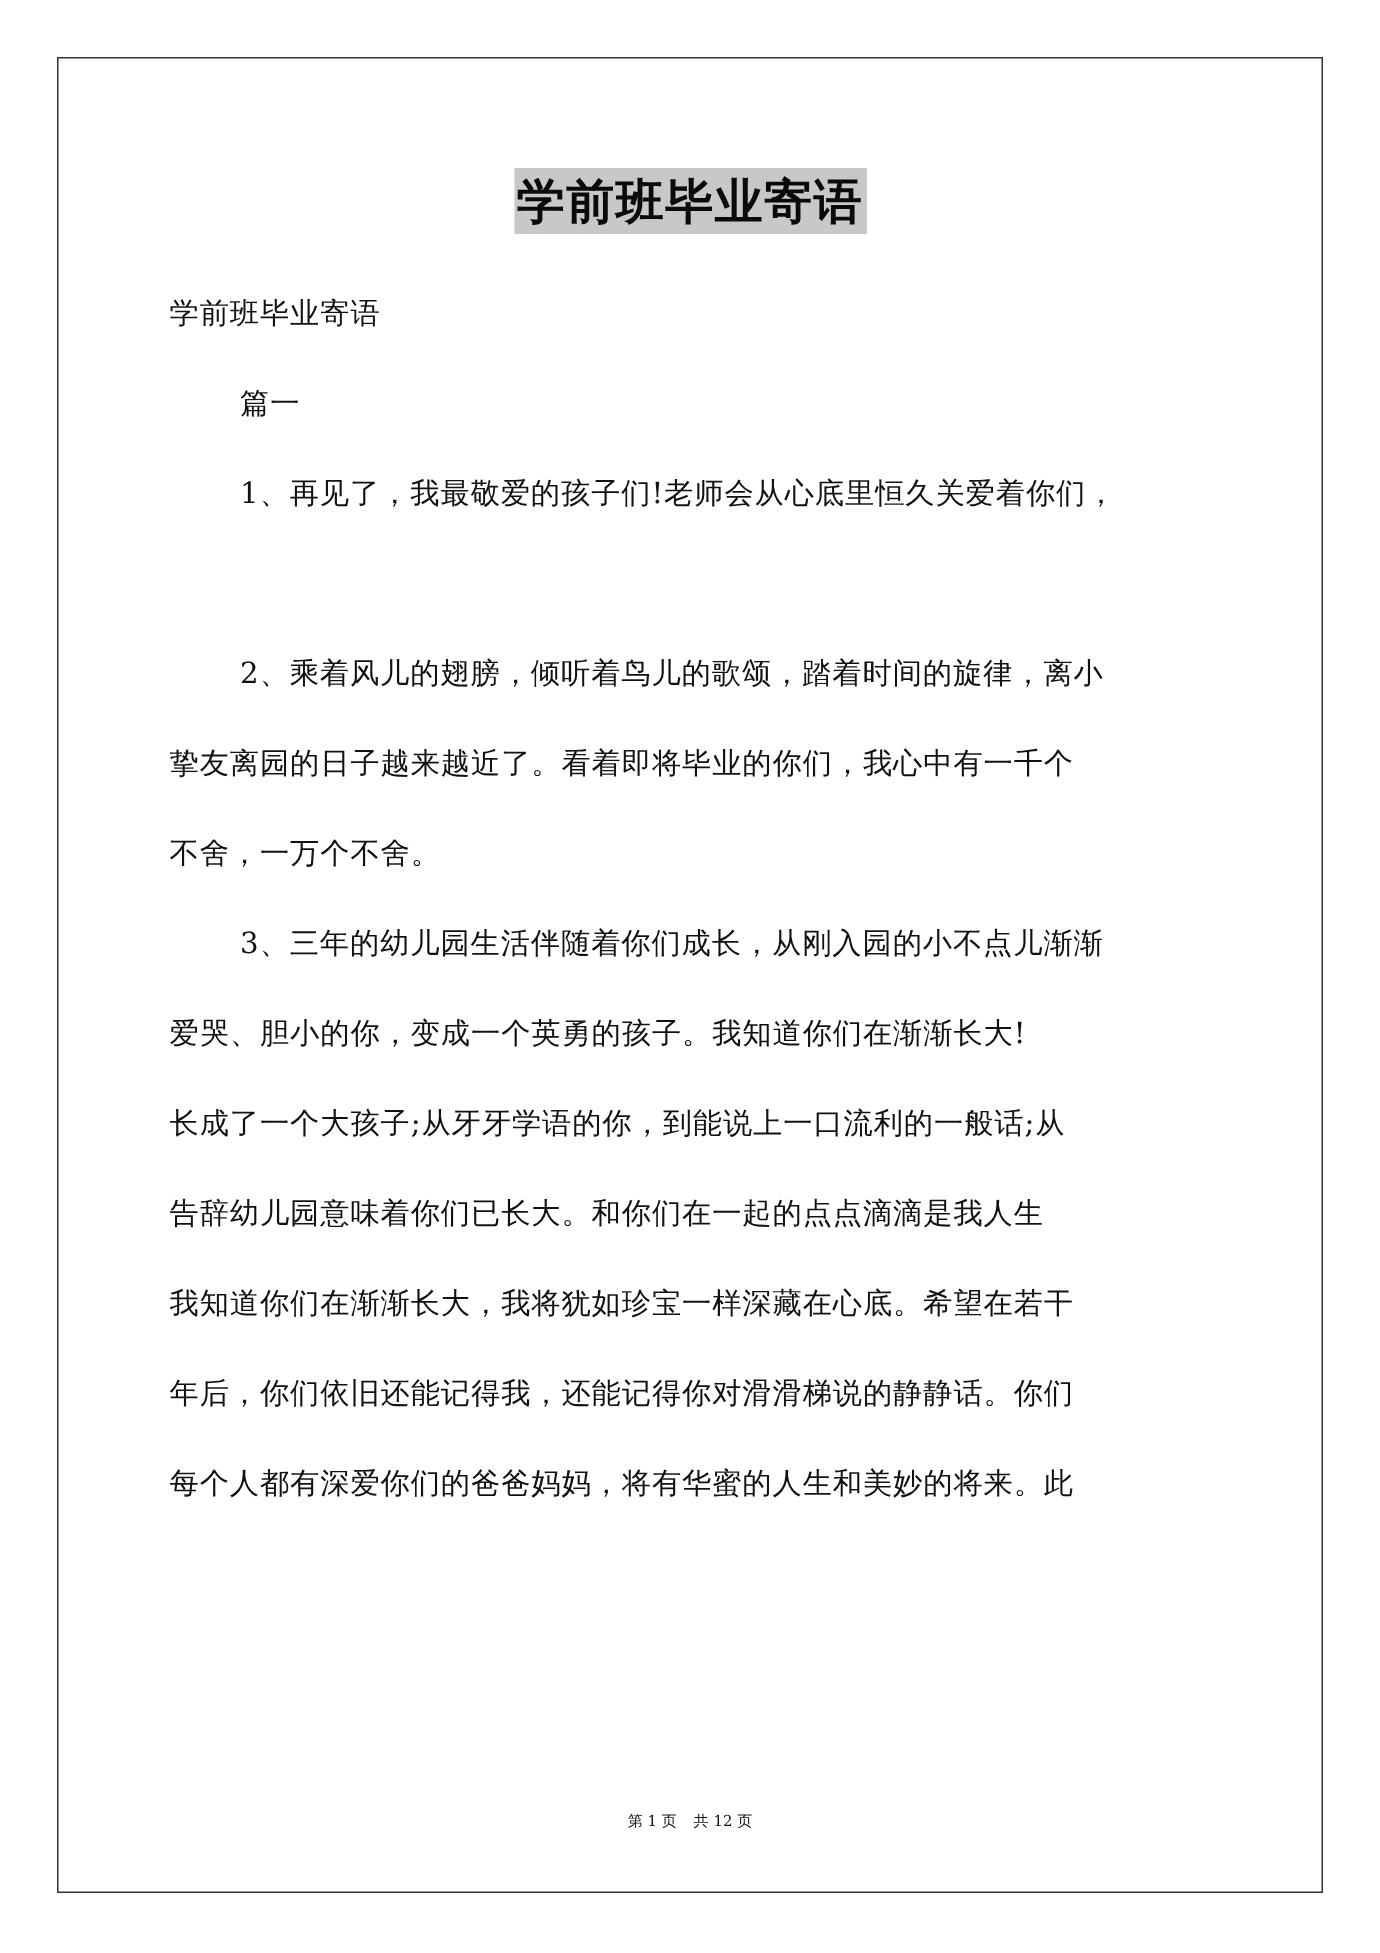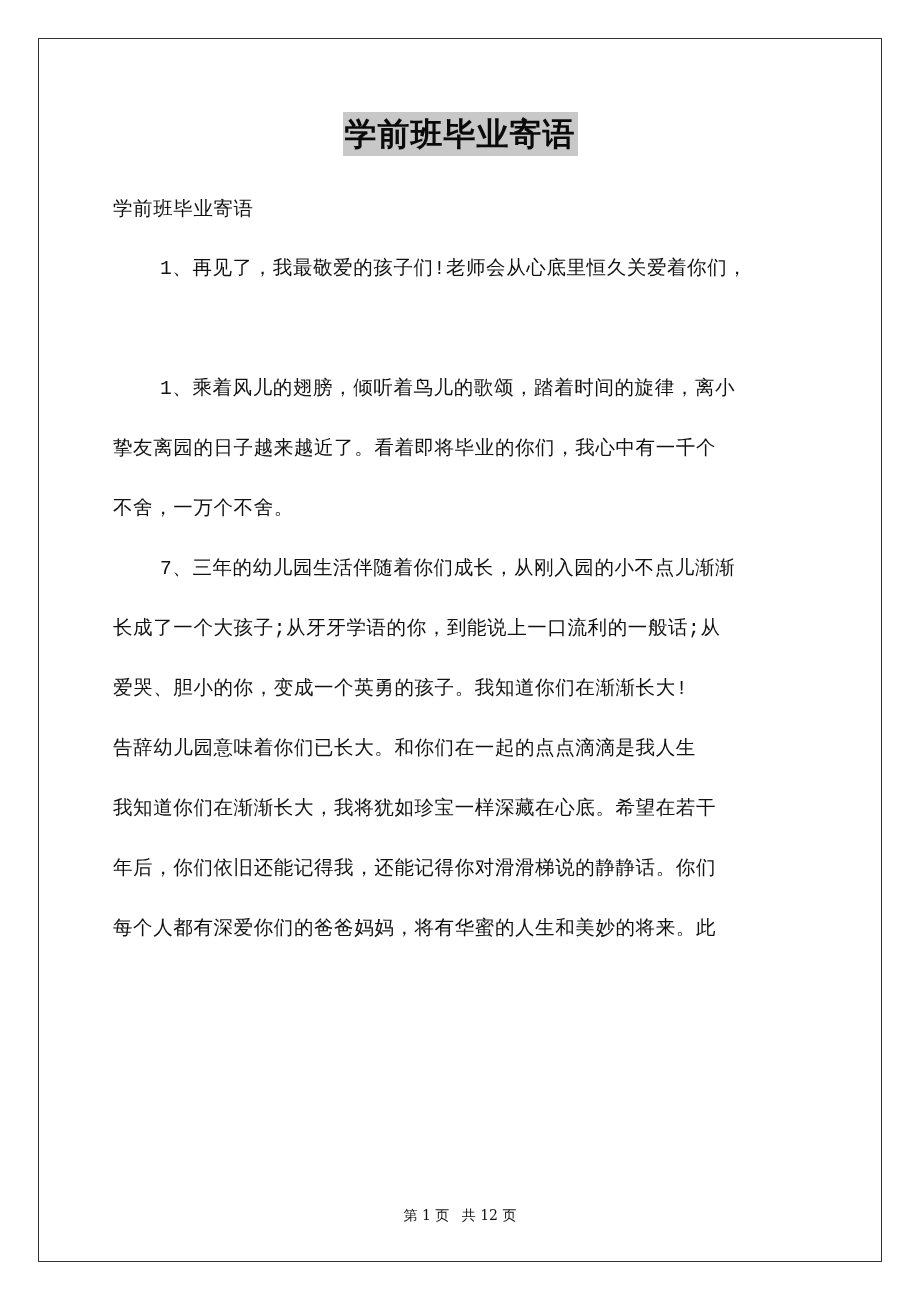--- a/index.html
+++ b/index.html
@@ -48,64 +48,65 @@
       width: 700px;
     }
     .line {
       font-size: 19.5px;
       line-height: 30px;
       white-space: nowrap;
       letter-spacing: 0.6px;
     }
     .subtitle { height: 30px; margin-bottom: 30px; }
     .section-head { margin-left: 47px; height: 30px; margin-bottom: 30px; }
-    .para { margin-bottom: 30px; font-family: Liberation Mono, monospace; }
+    .para { margin-bottom: 30px; }
     .para .line { margin-bottom: 30px; }
     .para .line:last-child { margin-bottom: 0; }
     .para .first { text-indent: 47px; }
     .para-gap { height: 60px; }
     .footer {
       position: absolute;
       left: 0;
       right: 0;
       top: 1207px;
       text-align: center;
-      font-size: 14px;
+      font-size: 10px;
       color: #111;
     }
     .footer span { margin: 0 4px; }
   </style>
 </head>
 <body>
 
 <div class="page-frame"></div>
 
 <div class="doc-title-wrap">
   <span class="doc-title">学前班毕业寄语</span>
 </div>
 
 <div class="content">
   <div class="line subtitle">学前班毕业寄语</div>
+  <div class="line section-head">篇一</div>
 
   <div class="para">
     <div class="line first">1、再见了，我最敬爱的孩子们!老师会从心底里恒久关爱着你们，</div>
   </div>
 
   <div class="para-gap"></div>
 
   <div class="para">
-    <div class="line first">1、乘着风儿的翅膀，倾听着鸟儿的歌颂，踏着时间的旋律，离小</div>
+    <div class="line first">2、乘着风儿的翅膀，倾听着鸟儿的歌颂，踏着时间的旋律，离小</div>
     <div class="line">挚友离园的日子越来越近了。看着即将毕业的你们，我心中有一千个</div>
     <div class="line">不舍，一万个不舍。</div>
   </div>
 
   <div class="para">
-    <div class="line first">7、三年的幼儿园生活伴随着你们成长，从刚入园的小不点儿渐渐</div>
+    <div class="line first">3、三年的幼儿园生活伴随着你们成长，从刚入园的小不点儿渐渐</div>
+    <div class="line">爱哭、胆小的你，变成一个英勇的孩子。我知道你们在渐渐长大!</div>
     <div class="line">长成了一个大孩子;从牙牙学语的你，到能说上一口流利的一般话;从</div>
-    <div class="line">爱哭、胆小的你，变成一个英勇的孩子。我知道你们在渐渐长大!</div>
   </div>
 
   <div class="para">
     <div class="line">告辞幼儿园意味着你们已长大。和你们在一起的点点滴滴是我人生</div>
     <div class="line">我知道你们在渐渐长大，我将犹如珍宝一样深藏在心底。希望在若干</div>
     <div class="line">年后，你们依旧还能记得我，还能记得你对滑滑梯说的静静话。你们</div>
     <div class="line">每个人都有深爱你们的爸爸妈妈，将有华蜜的人生和美妙的将来。此</div>
   </div>
 </div>
 

